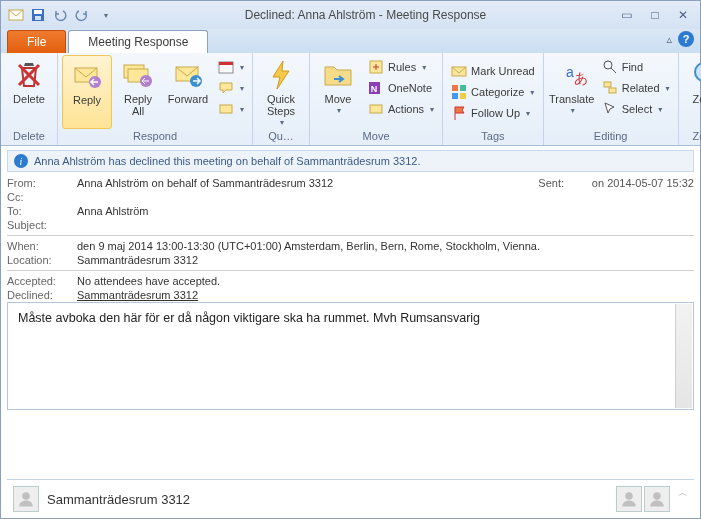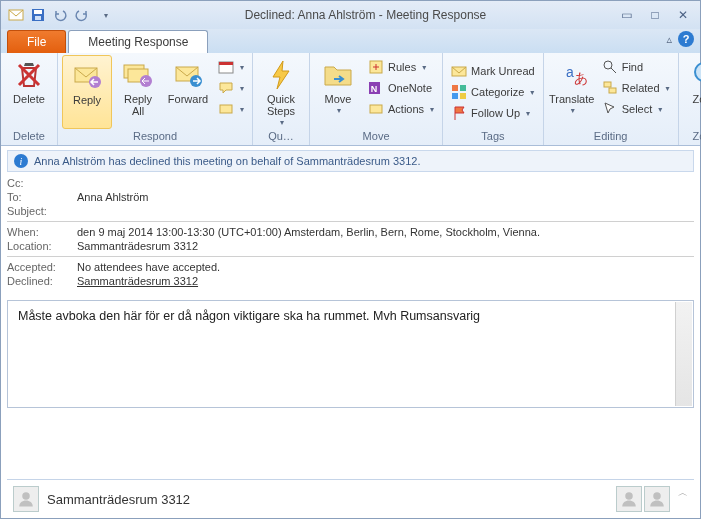--- a/index.html
+++ b/index.html
@@ -29,21 +29,21 @@
 .dd{font-size:8px;color:#5a6b85;margin-left:2px}
 .content{flex:1;display:flex;flex-direction:column;padding:4px 6px 0 6px;overflow:hidden}
 .infobar{background:#eef3fa;border:1px solid #c9d8ec;padding:3px 6px;font-size:11px;color:#3a5a88;display:flex;align-items:center;gap:6px;margin-bottom:4px}
 .info-i{width:14px;height:14px;border-radius:50%;background:#2d7bd1;color:#fff;display:flex;align-items:center;justify-content:center;font-size:10px;font-style:italic;font-family:Georgia,serif}
 .headers{font-size:11px;color:#555}
 .headers .row{display:flex;padding:1px 0}
 .headers .lbl{width:70px;color:#666}
 .headers .val{flex:1;color:#333}
 .headers .sent{text-align:right}
 .divider{border-top:1px solid #d0d0d0;margin:3px 0}
-.body-box{border:1px solid #b6c4d8;flex:0 0 90px;padding:8px 10px;font-size:12.5px;color:#222;position:relative;margin-top:12px;overflow:auto}
+.body-box{border:1px solid #b6c4d8;flex:0 0 90px;padding:8px 10px;font-size:12.5px;color:#222;position:relative;margin-top:0;overflow:auto}
 .body-box::after{content:"";position:absolute;right:1px;top:1px;bottom:1px;width:16px;background:linear-gradient(#f2f2f2,#e5e5e5);border-left:1px solid #d0d0d0}
 .footer{margin-top:auto;border-top:1px solid #c5d4e8;padding:6px;display:flex;align-items:center;gap:8px}
 .avatar{width:24px;height:24px;border:1px solid #bcc;background:#eee;display:flex;align-items:center;justify-content:center}
 .avatar svg{width:18px;height:18px;fill:#c0c0c0}
 .footer .name{font-size:13px;color:#333}
 .footer .right{margin-left:auto;display:flex;gap:2px}
 .chev{color:#888;font-size:10px;margin-left:6px}
 .link{text-decoration:underline;color:#333}
 </style>
 </head>
@@ -305,20 +305,26 @@
   </div>
 
   <div class="content">
 
     <div class="infobar">
       <span class="info-i">i</span>
       <span>Anna Ahlström has declined this meeting on behalf of Sammanträdesrum 3312.</span>
     </div>
 
     <div class="headers">
+      <div class="row">
+        <span class="lbl">From:</span>
+        <span class="val">Anna Ahlström on behalf of Sammanträdesrum 3312</span>
+        <span class="sent" style="width:40px">Sent:</span>
+        <span class="sent" style="width:130px">on 2014-05-07 15:32</span>
+      </div>
       <div class="row">
           <span class="lbl">Cc:</span>
           <span class="val"></span>
         </div>
       <div class="row">
           <span class="lbl">To:</span>
           <span class="val">Anna Ahlström</span>
         </div>
       <div class="row">
           <span class="lbl">Subject:</span>

